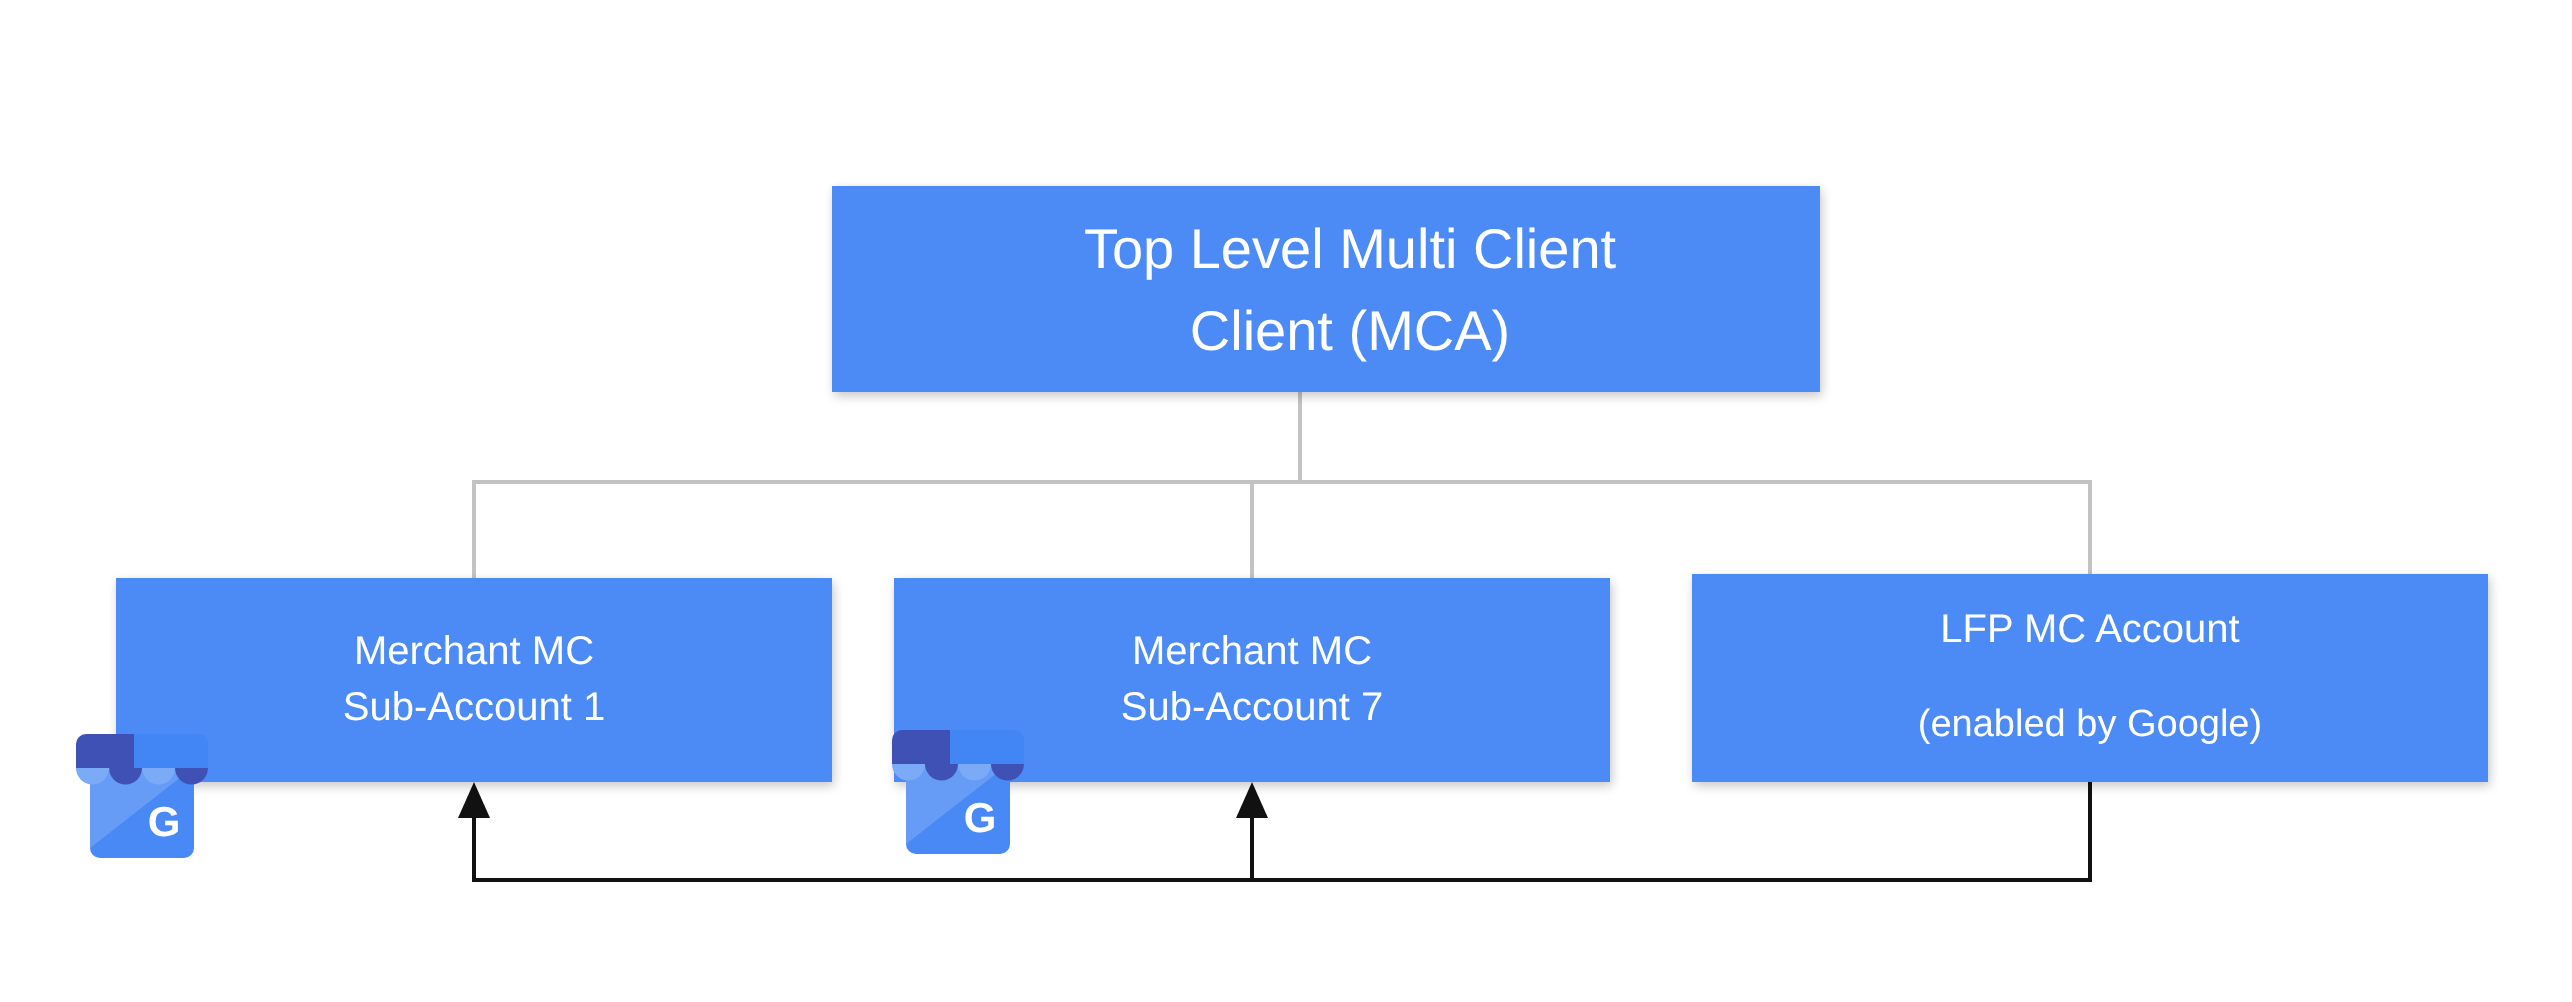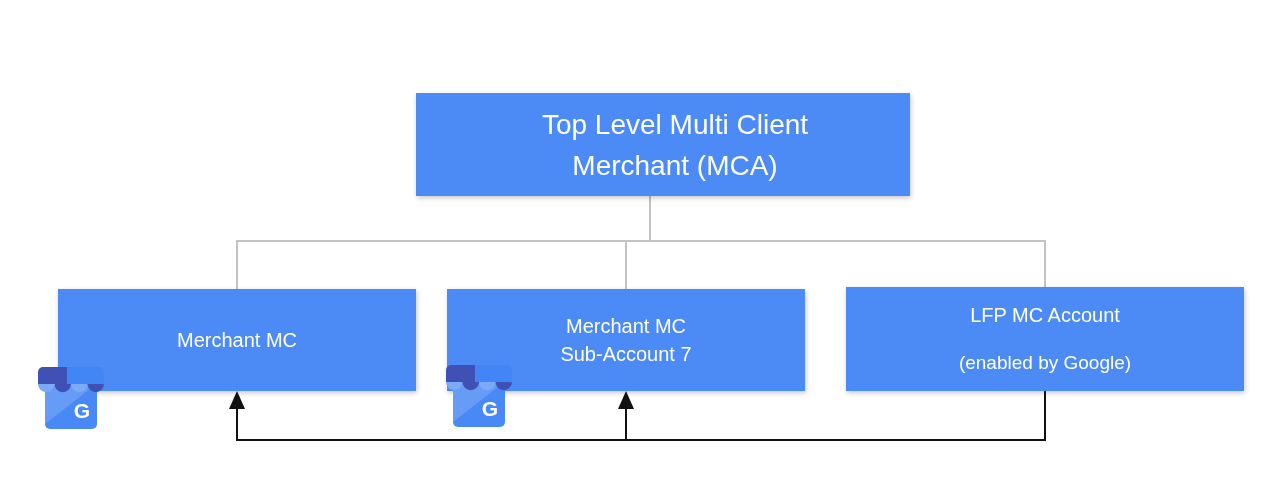--- a/index.html
+++ b/index.html
@@ -66,25 +66,26 @@
 
   <div class="line black" style="left:1044px; top:391px; width:2px; height:50px;"></div>
   <div class="line black" style="left:236px; top:439px; width:810px; height:2px;"></div>
   <div class="line black" style="left:236px; top:406px; width:2px; height:35px;"></div>
   <div class="line black" style="left:625px; top:406px; width:2px; height:35px;"></div>
   <div class="arrowhead" style="left:229px; top:391px;"></div>
   <div class="arrowhead" style="left:618px; top:391px;"></div>
 
   <div class="box root">
     <span class="line1">Top Level Multi Client</span>
-    <span class="line2">Merchant (MCA)</span>
+    <span class="line2">Client (MCA)</span>
   </div>
 
   <div class="box child sub1">
     <span class="line1">Merchant MC</span>
+    <span class="line2">Sub-Account 1</span>
   </div>
 
   <div class="box child sub2">
     <span class="line1">Merchant MC</span>
     <span class="line2">Sub-Account 7</span>
   </div>
 
   <div class="box child lfp">
     <span class="line1">LFP MC Account</span>
     <span class="line2">(enabled by Google)</span>

